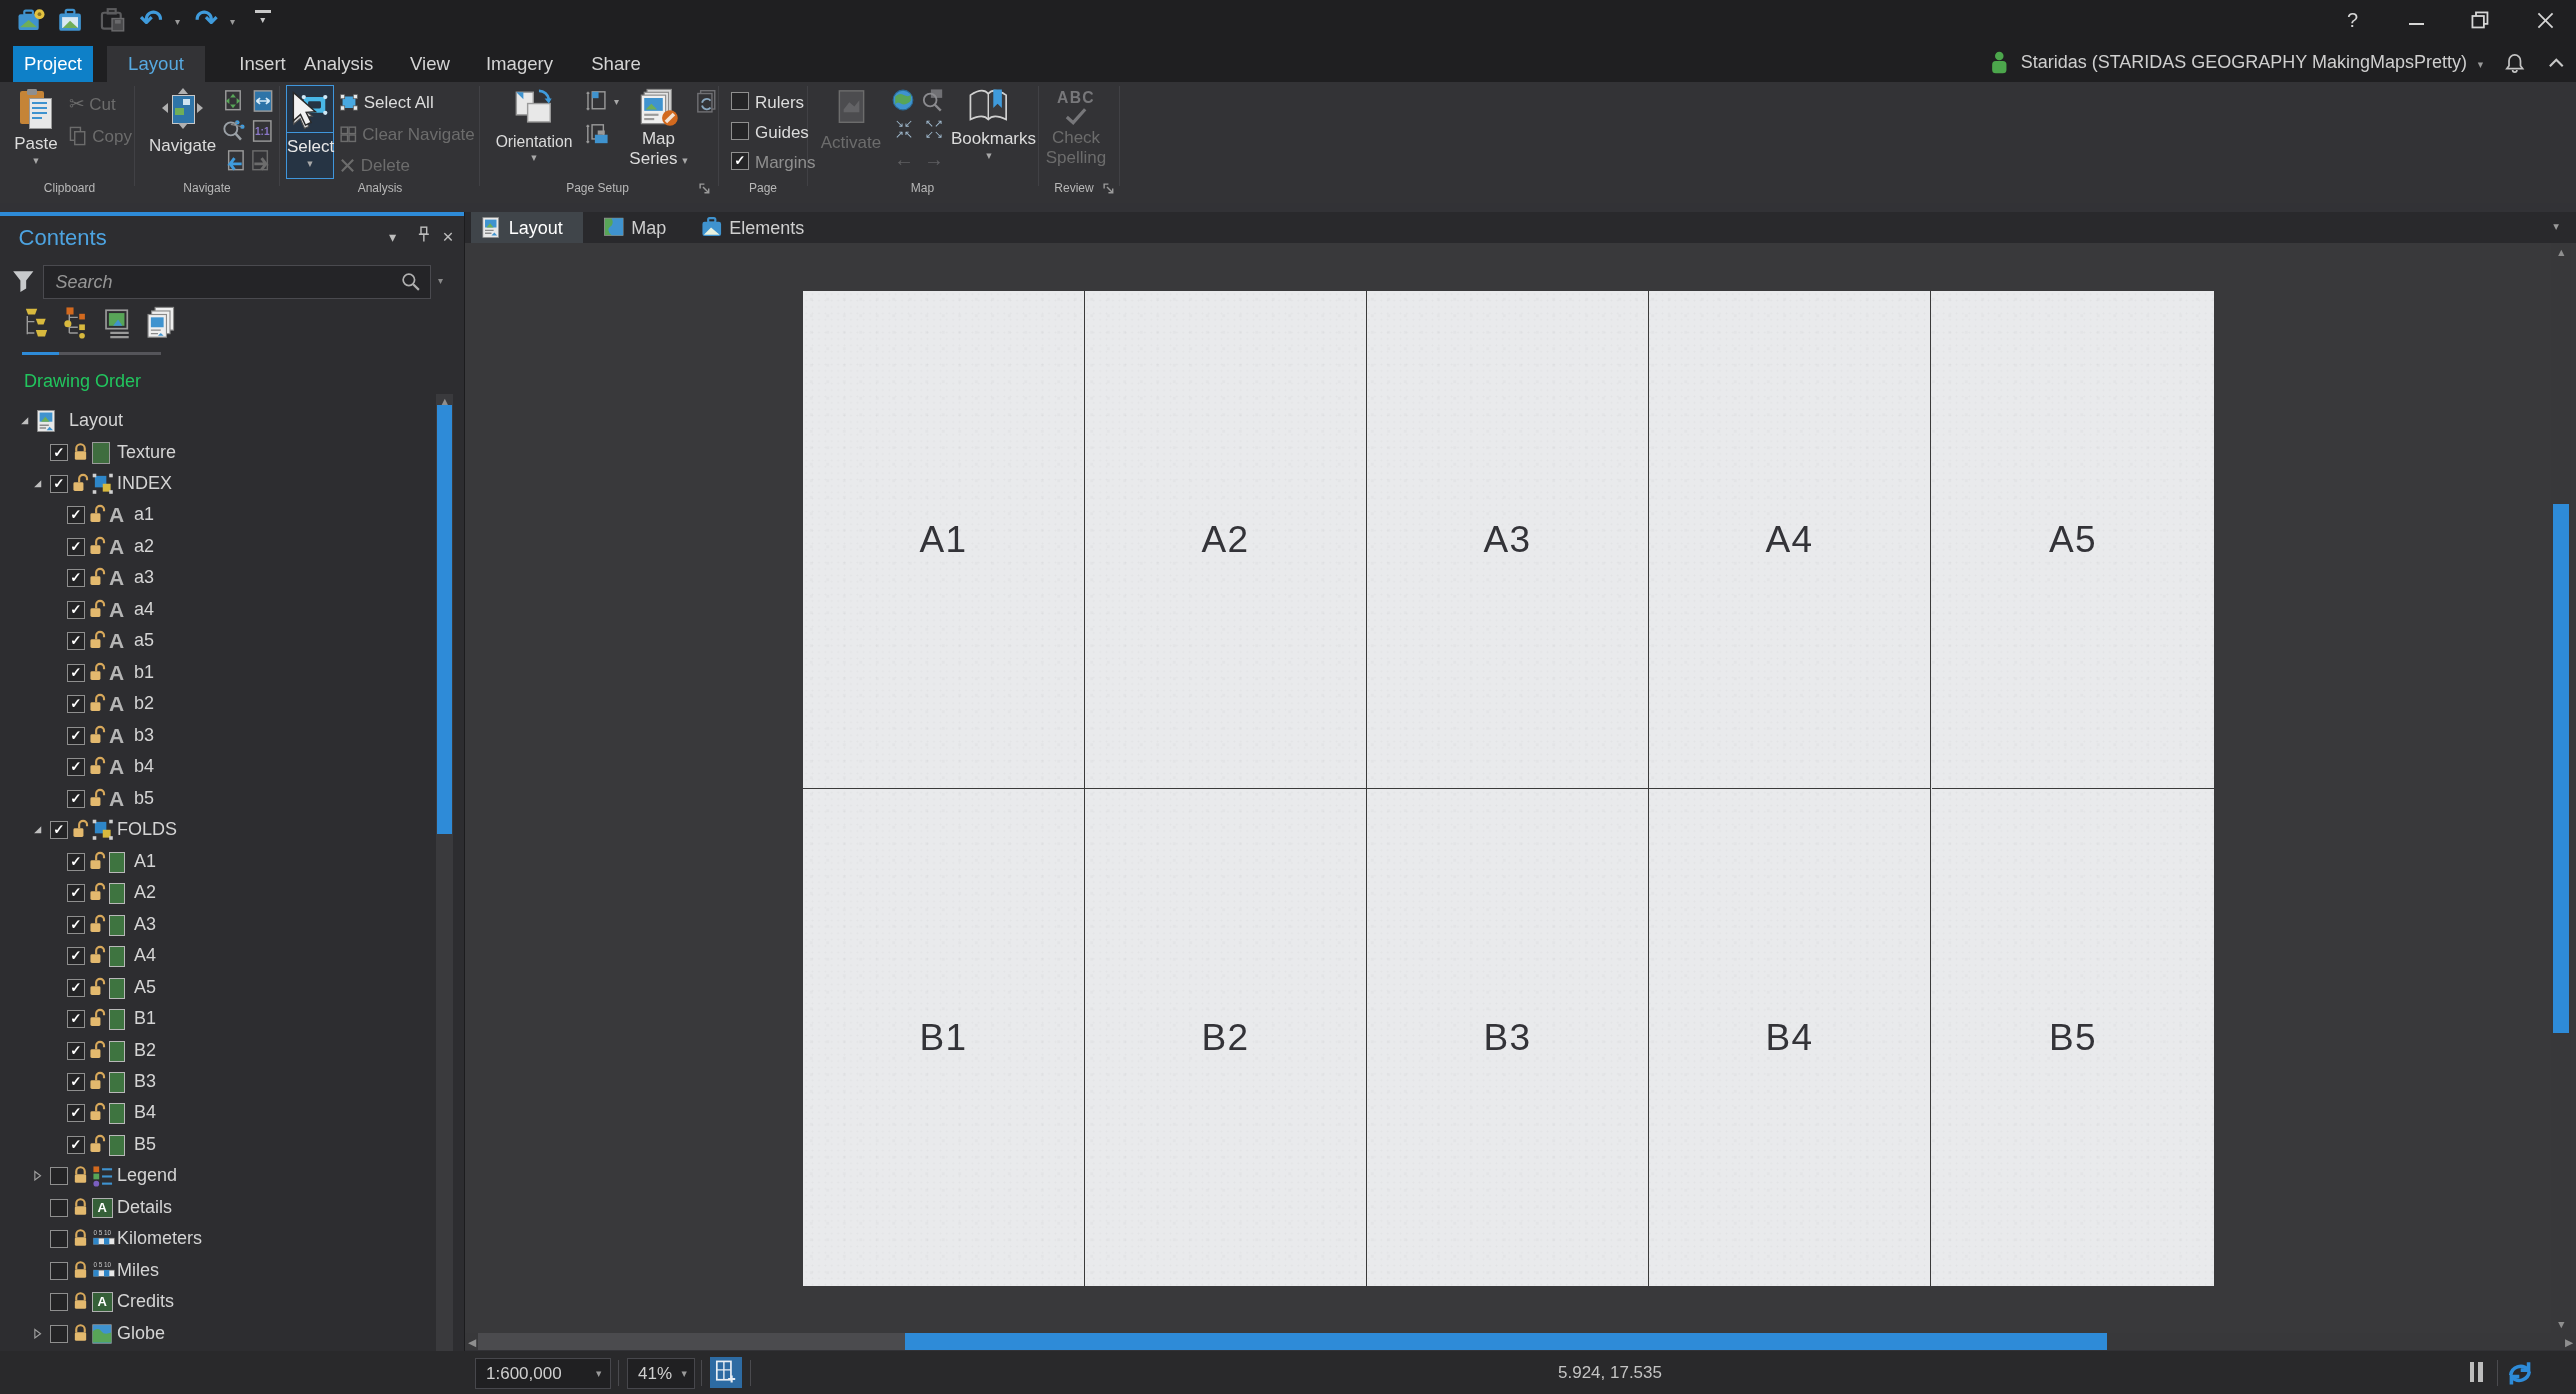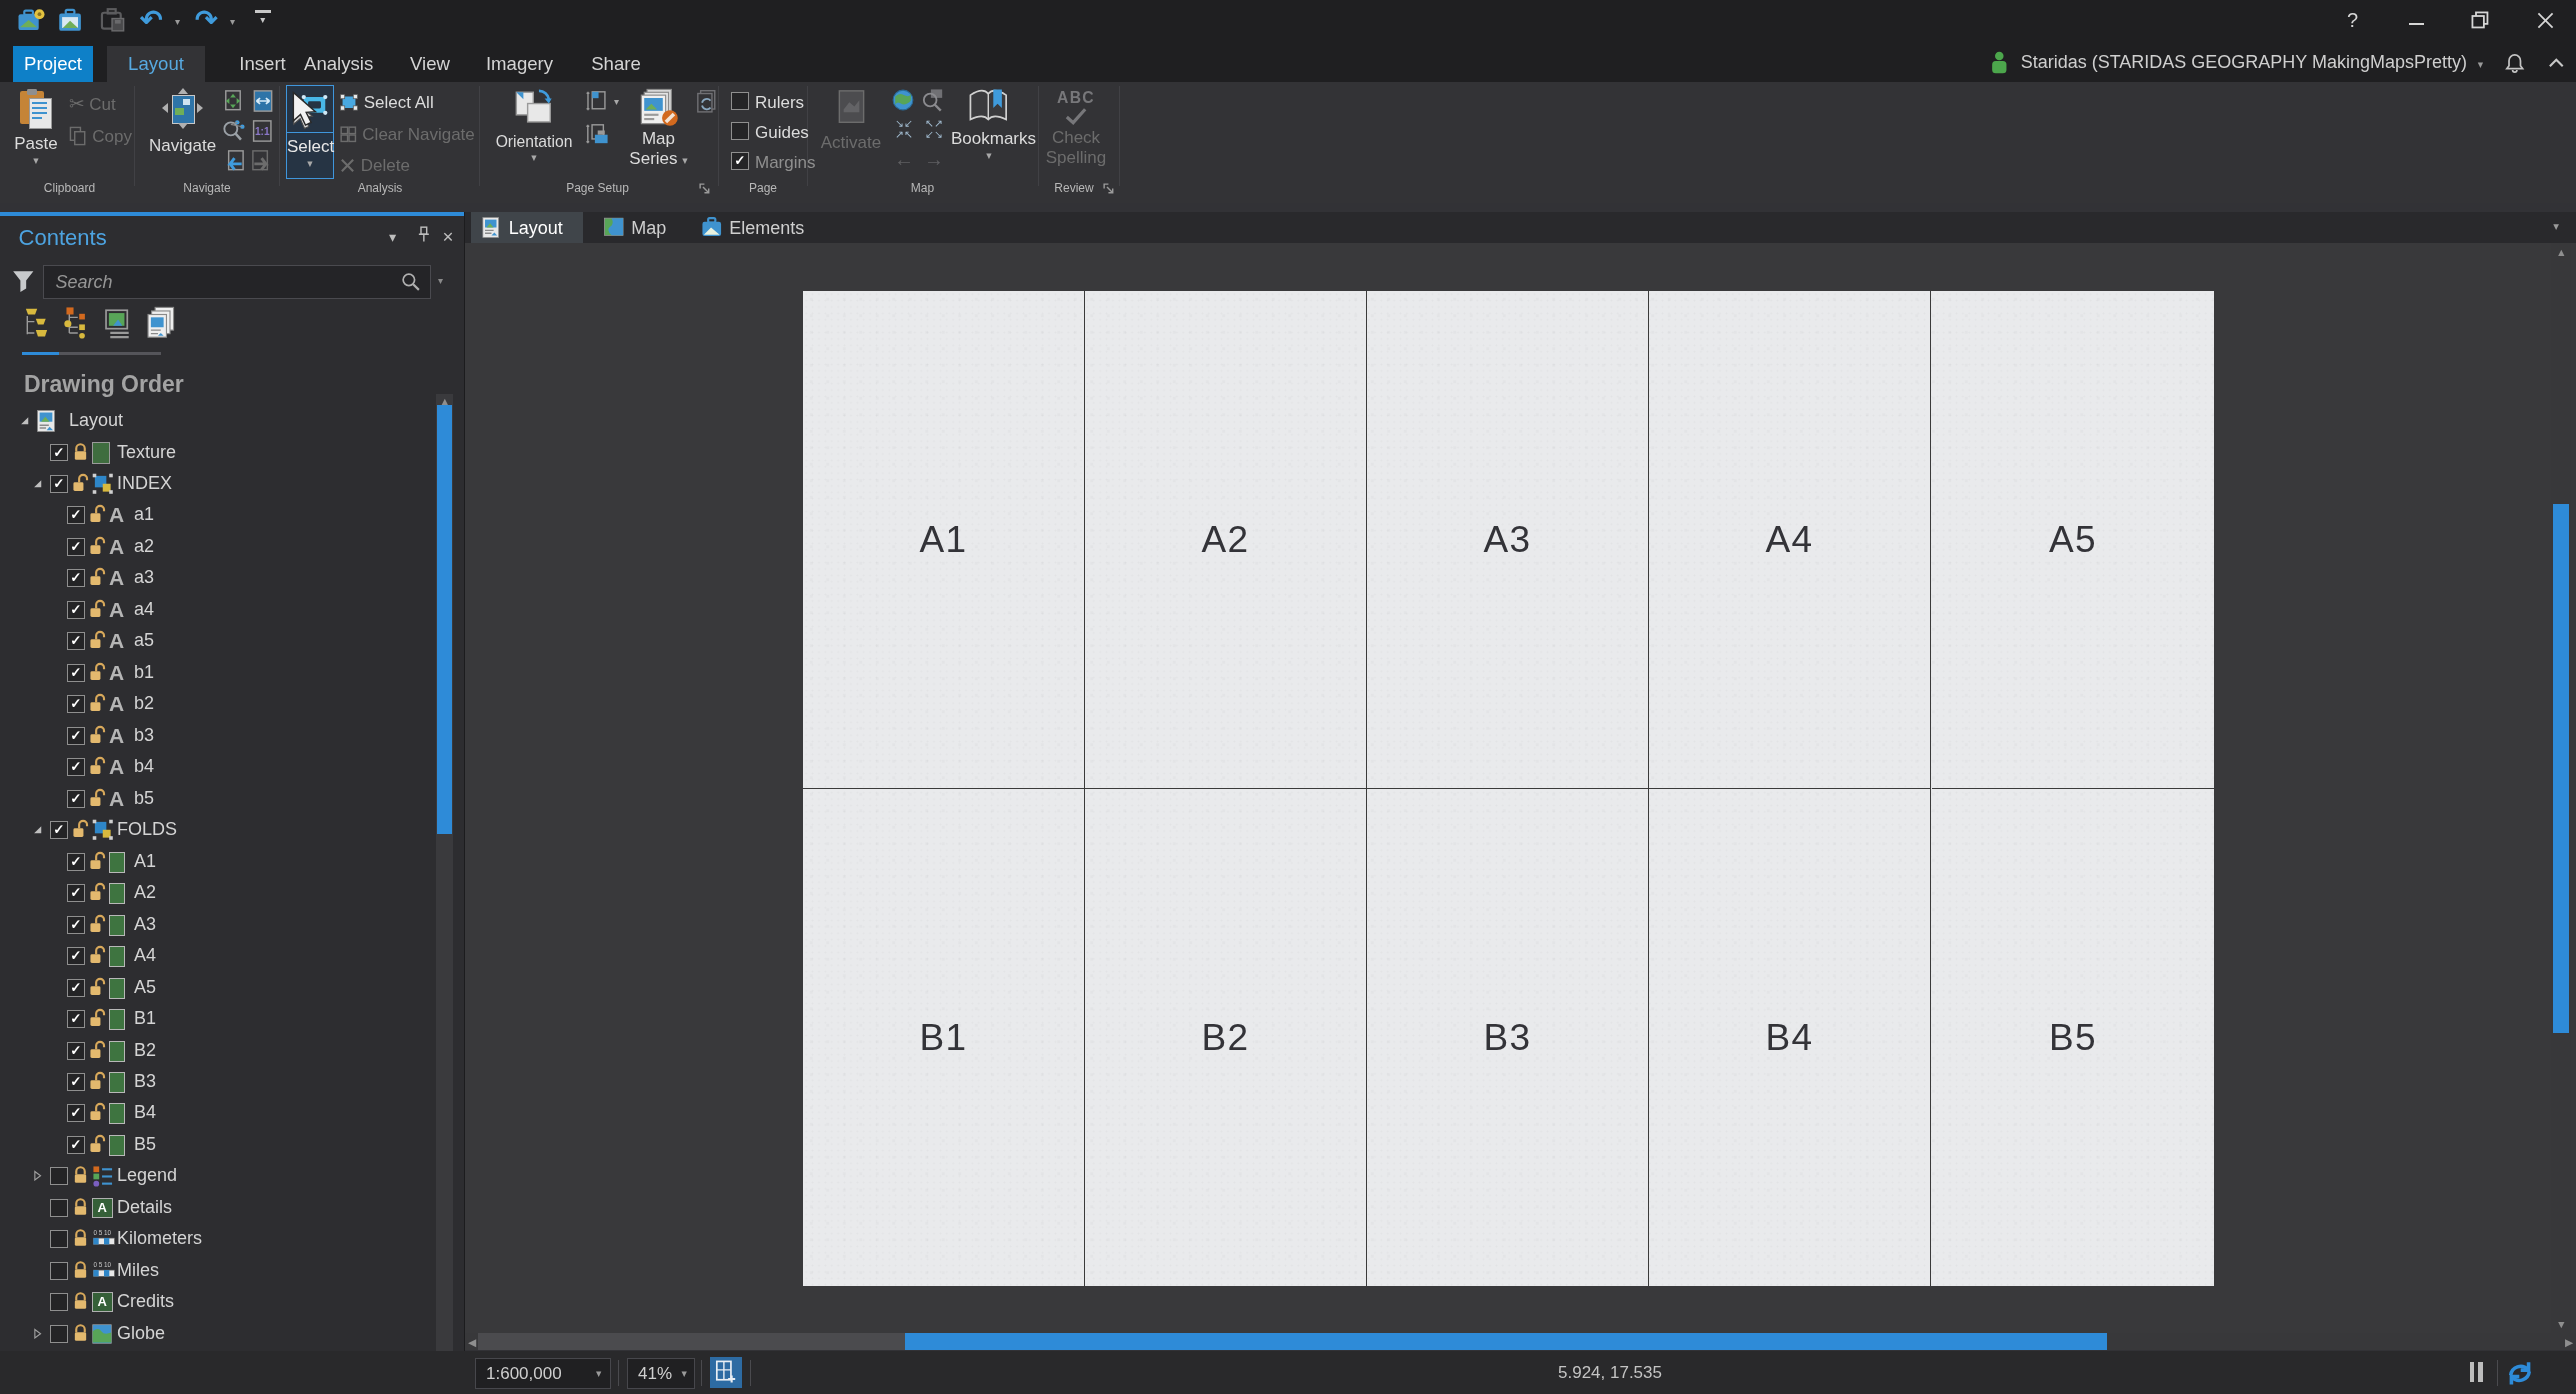--- a/index.html
+++ b/index.html
@@ -471,21 +471,21 @@
           <rect x="9" y="7" width="26" height="32" fill="#efefef" stroke="#8a8a8a" stroke-width="1.6"></rect>
           <rect x="4" y="12" width="26" height="32" fill="#efefef" stroke="#8a8a8a" stroke-width="1.6"></rect>
           <rect x="8" y="16" width="18" height="14" fill="#3f93cf"></rect>
           <path d="M8 34 h14 M8 39 h10" stroke="#8a8a8a" stroke-width="2"></path>
           <path d="M22 38 l4 4 h-8 Z" fill="#3f93cf"></path>
         </svg>
     </div>
     <div class="abs" style="left:21.5px;top:140px;width:139px;height:2.9px;background:#55555a"></div>
     <div class="abs" style="left:21.5px;top:140px;width:37px;height:2.9px;background:#2e8bd8"></div>
 
-    <div class="abs" style="left:24px;top:159px;font-size:23px;font-weight:bold;color:#a3a3a3">Drawing Order</div>
+    <div class="abs" style="left:24px;top:159px;font-size:18px;font-weight:normal;color:#22c55e">Drawing Order</div>
 
     <div id="tree" class="abs" style="left:0;top:193px;width:436px;height:980px;overflow:hidden">
         <div class="tree-row abs" style="top: 0px;">
           <div class="exp" style="left: 18.6px;"><svg width="11.4" height="11.4" viewBox="0 0 16 16">
               <path d="M3 13 L13 13 L13 3 Z" fill="#bfbfbf"></path>
             </svg></div>
           <div class="abs" style="left: 36px; top: 0px;"><svg width="20" height="24" style="margin-top:3.6px" viewBox="0 0 28 34">
               <rect x="2" y="2" width="24" height="30" fill="#e8e8e8" stroke="#8a8a8a"></rect>
               <rect x="5" y="5" width="18" height="13" fill="#3f93cf"></rect>
               <path d="M7 18 l6 -7 6 7 Z" fill="#6fae58"></path>

